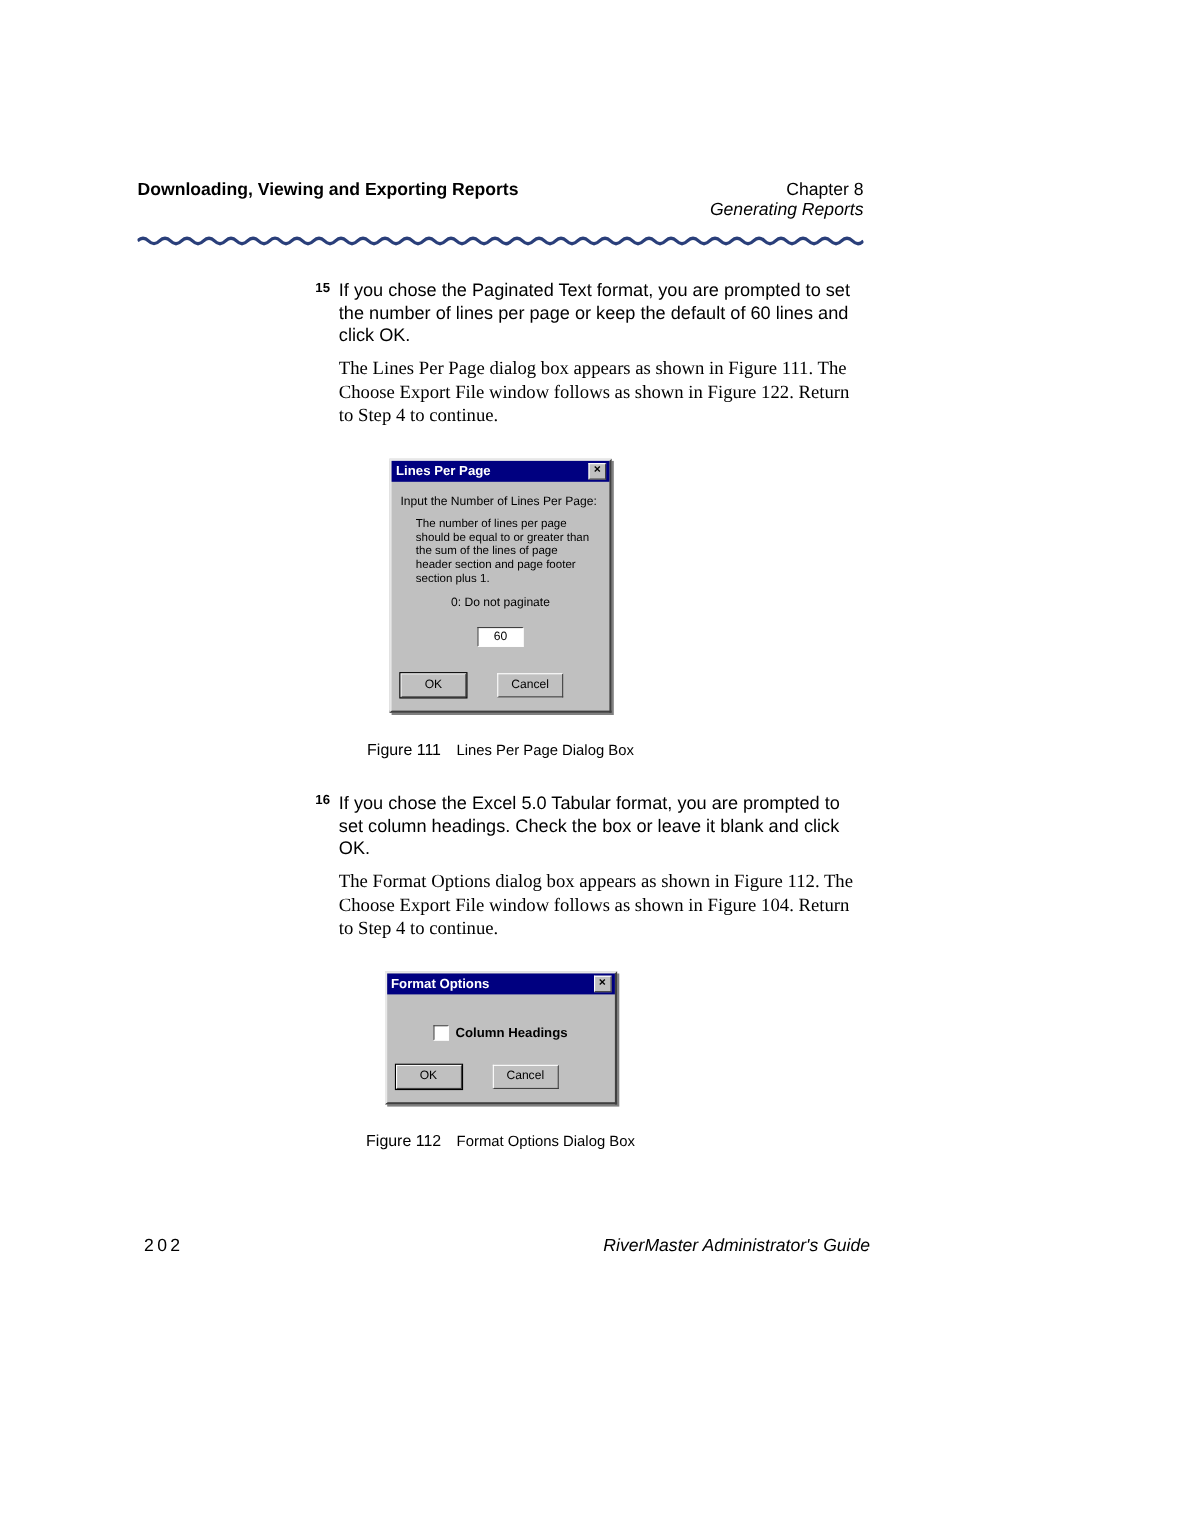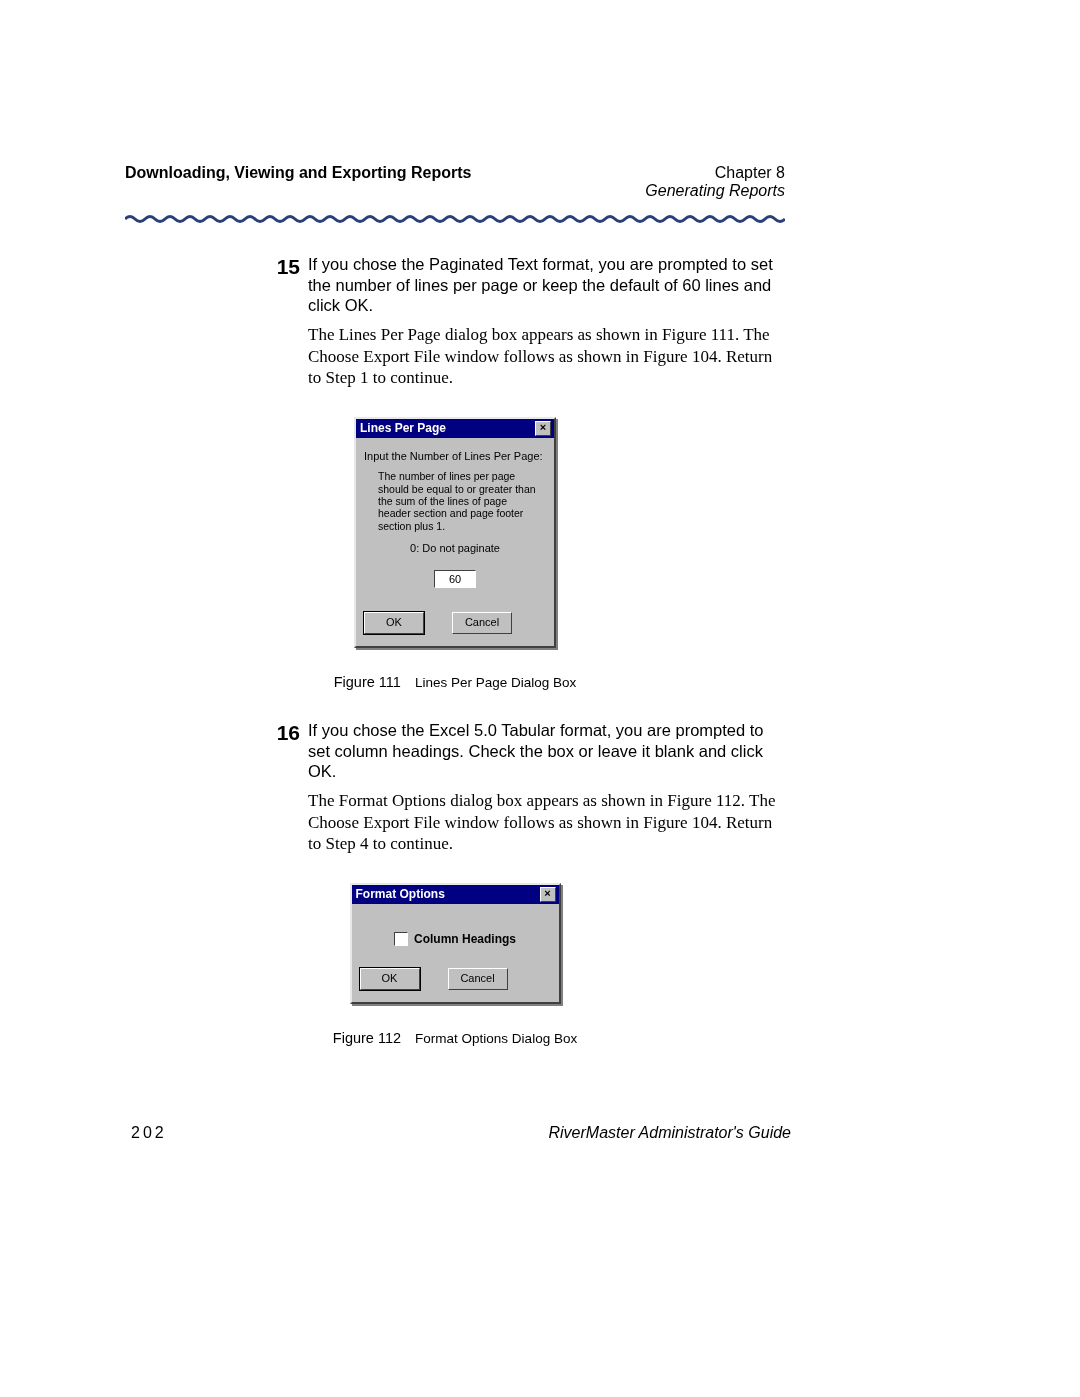--- a/index.html
+++ b/index.html
@@ -53,21 +53,21 @@
     line-height: 1.25;
   }
   .step-row {
     display: flex;
     margin-top: 30px;
   }
   .step-num {
     width: 32px;
     text-align: right;
     font-weight: bold;
-    font-size: 21px;
+    font-size: 12px;
     flex-shrink: 0;
     padding-right: 8px;
   }
   .step-text {
     flex: 1;
     font-size: 16.5px;
     line-height: 1.25;
   }
   .serif-para {
     font-family: "Book Antiqua", Palatino, "Palatino Linotype", Georgia, serif;
@@ -231,21 +231,21 @@
       <svg width="660" height="10" viewBox="0 0 660 10">
         <path d="M0 5 Q 5 0 10 5 T 20 5 T 30 5 T 40 5 T 50 5 T 60 5 T 70 5 T 80 5 T 90 5 T 100 5 T 110 5 T 120 5 T 130 5 T 140 5 T 150 5 T 160 5 T 170 5 T 180 5 T 190 5 T 200 5 T 210 5 T 220 5 T 230 5 T 240 5 T 250 5 T 260 5 T 270 5 T 280 5 T 290 5 T 300 5 T 310 5 T 320 5 T 330 5 T 340 5 T 350 5 T 360 5 T 370 5 T 380 5 T 390 5 T 400 5 T 410 5 T 420 5 T 430 5 T 440 5 T 450 5 T 460 5 T 470 5 T 480 5 T 490 5 T 500 5 T 510 5 T 520 5 T 530 5 T 540 5 T 550 5 T 560 5 T 570 5 T 580 5 T 590 5 T 600 5 T 610 5 T 620 5 T 630 5 T 640 5 T 650 5 T 660 5" stroke="#2a3f7a" stroke-width="3" fill="none"></path>
       </svg>
     </div>
 
     <div class="body-text">
       <div class="step-row">
         <div class="step-num">15</div>
         <div class="step-text">If you chose the Paginated Text format, you are prompted to set the number of lines per page or keep the default of 60 lines and click OK.</div>
       </div>
-      <div class="serif-para">The Lines Per Page dialog box appears as shown in Figure 111. The Choose Export File window follows as shown in Figure 104. Return to Step 1 to continue.</div>
+      <div class="serif-para">The Lines Per Page dialog box appears as shown in Figure 111. The Choose Export File window follows as shown in Figure 122. Return to Step 4 to continue.</div>
     </div>
 
     <div class="dialog-wrapper">
       <div class="dialog dlg1">
         <div class="titlebar">
           <span>Lines Per Page</span>
           <div class="close-btn">×</div>
         </div>
         <div class="dlg-body">
           <div class="prompt">Input the Number of Lines Per Page:</div>

